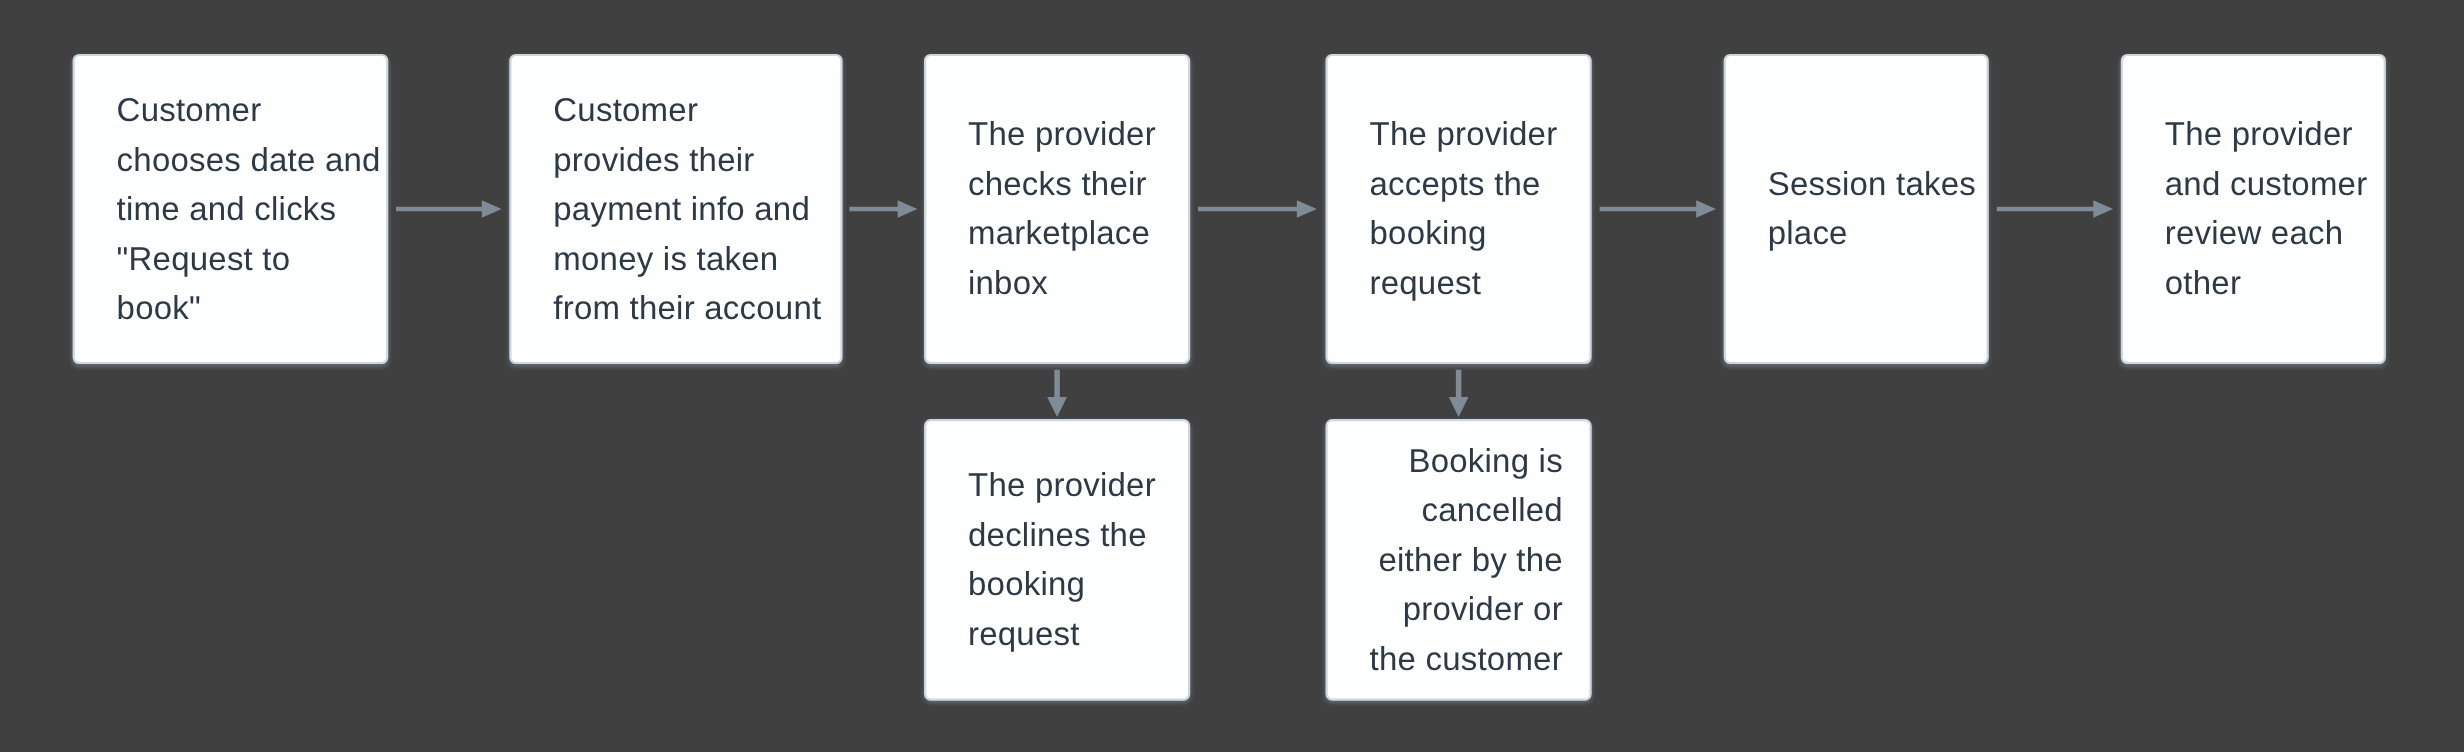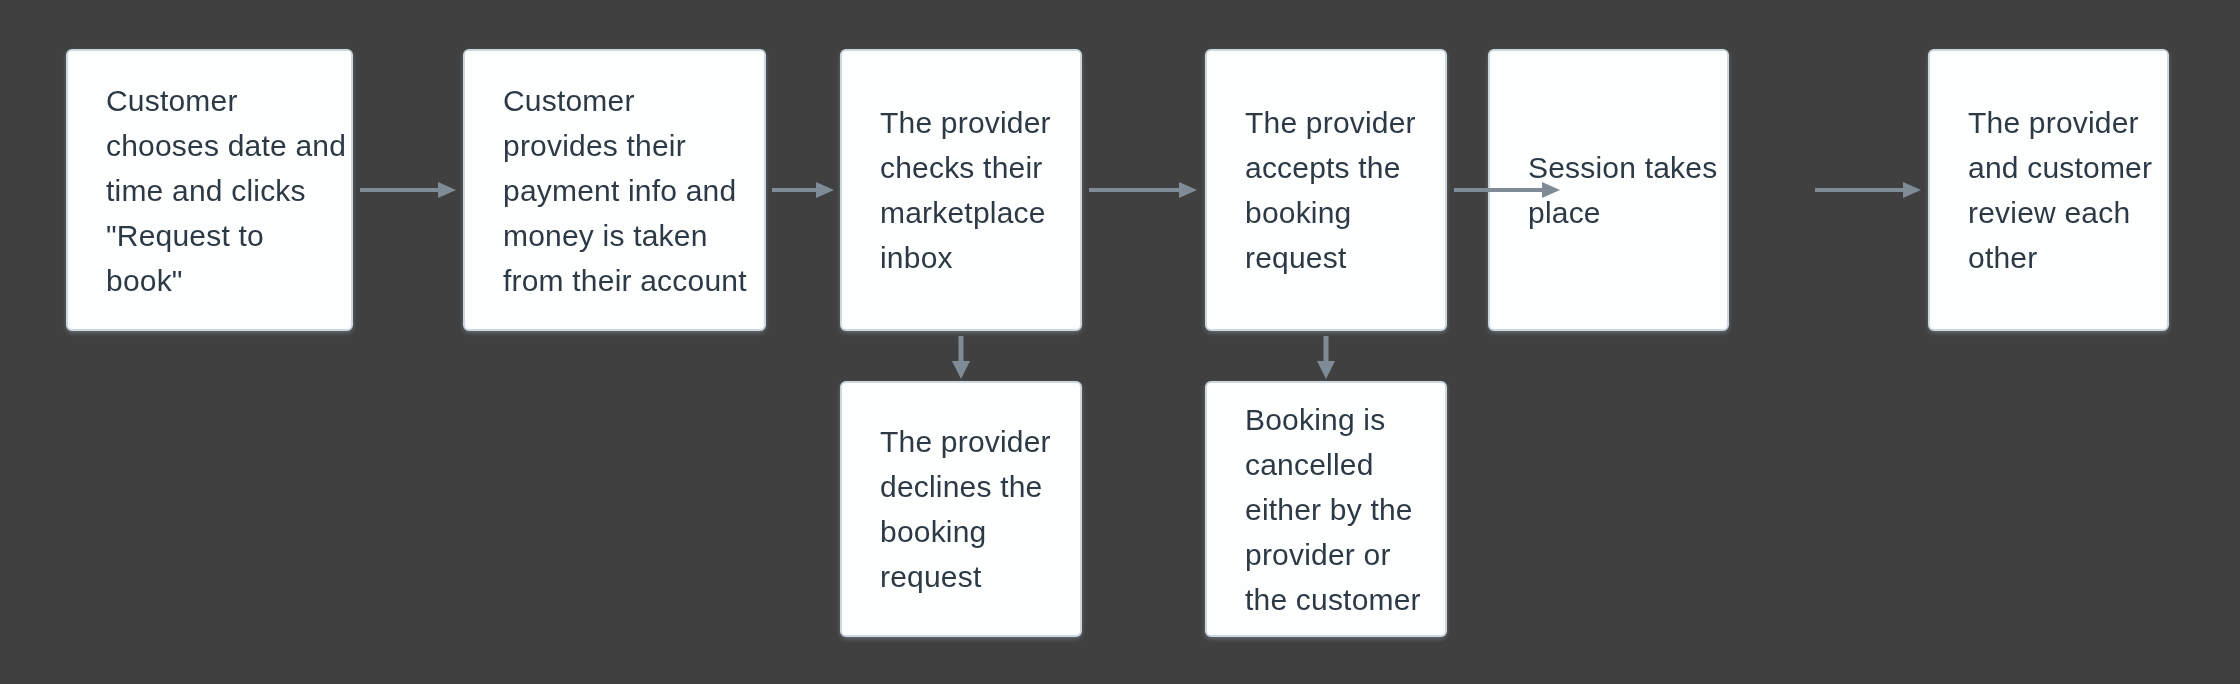--- a/index.html
+++ b/index.html
@@ -36,25 +36,25 @@
   }
   .arrow {
     position: absolute;
     display: block;
   }
   
   .b1  { left:   66px; top:  49px; width: 287px; height: 282px; }
   .b2  { left:  463px; top:  49px; width: 303px; height: 282px; }
   .b3  { left:  840px; top:  49px; width: 242px; height: 282px; }
   .b4  { left: 1205px; top:  49px; width: 242px; height: 282px; }
-  .b5  { left: 1488px; top:  49px; width: 241px; height: 282px; }
+  .b5  { left: 1567px; top:  49px; width: 241px; height: 282px; }
   .b6  { left: 1928px; top:  49px; width: 241px; height: 282px; }
   
   .b3b { left:  840px; top: 381px; width: 242px; height: 256px; }
-  .b4b { left: 1205px; top: 381px; width: 242px; height: 256px; }
+  .b4b { left: 1205px; top: 381px; width: 242px; height: 256px; text-align: right; }
   
   .a1 { left:  360px; top: 181px; }
   .a2 { left:  772px; top: 181px; }
   .a3 { left: 1089px; top: 181px; }
   .a4 { left: 1454px; top: 181px; }
   .a5 { left: 1815px; top: 181px; }
   .d1 { left:  951px; top: 336px; }
   .d2 { left: 1316px; top: 336px; }
 </style>
 </head>

